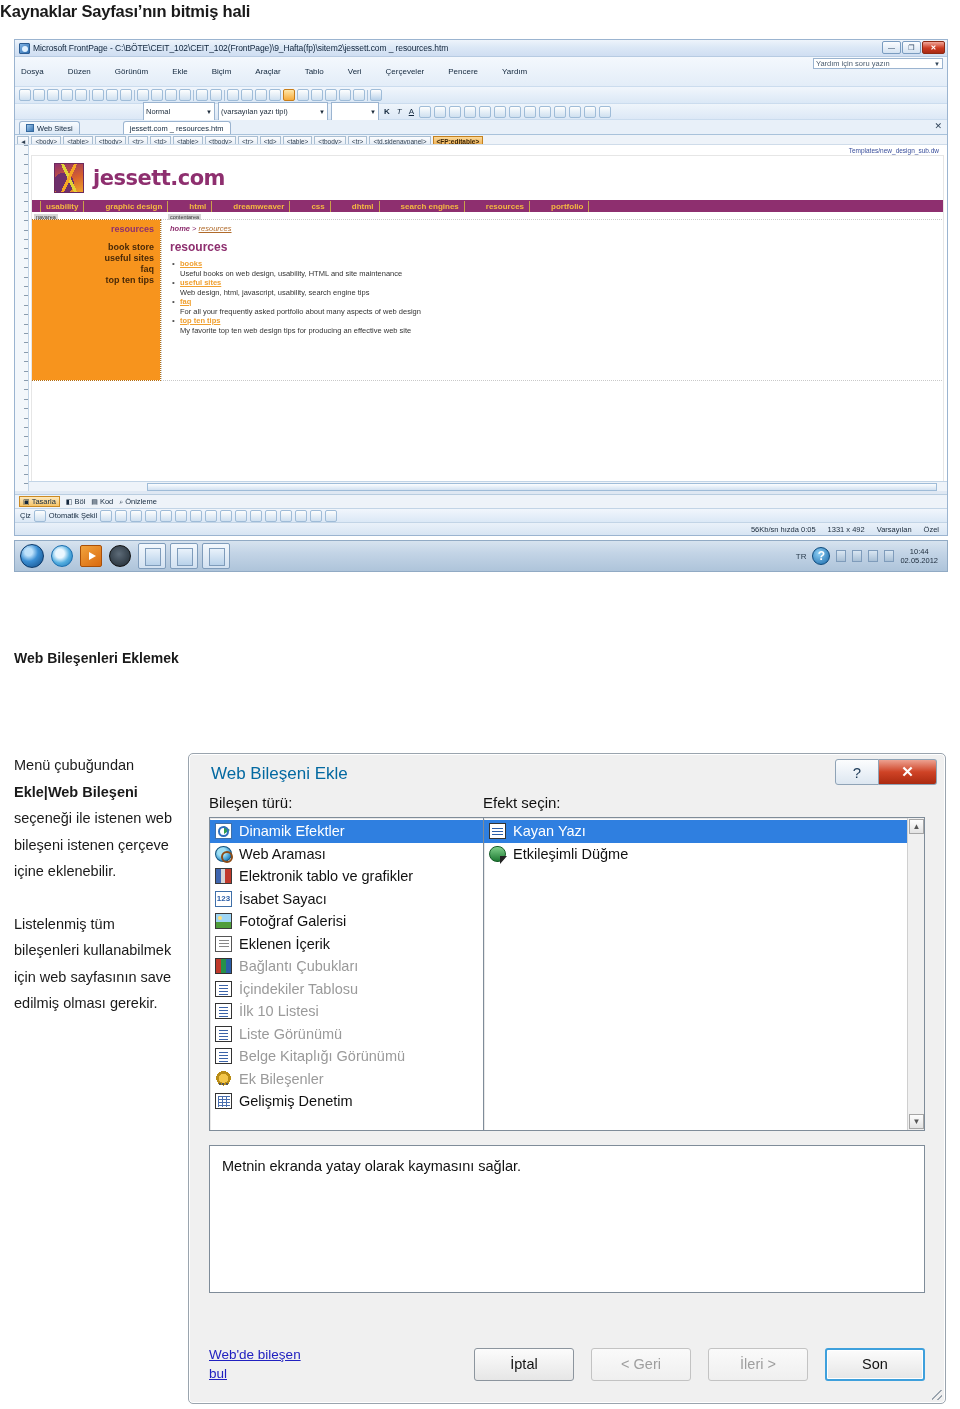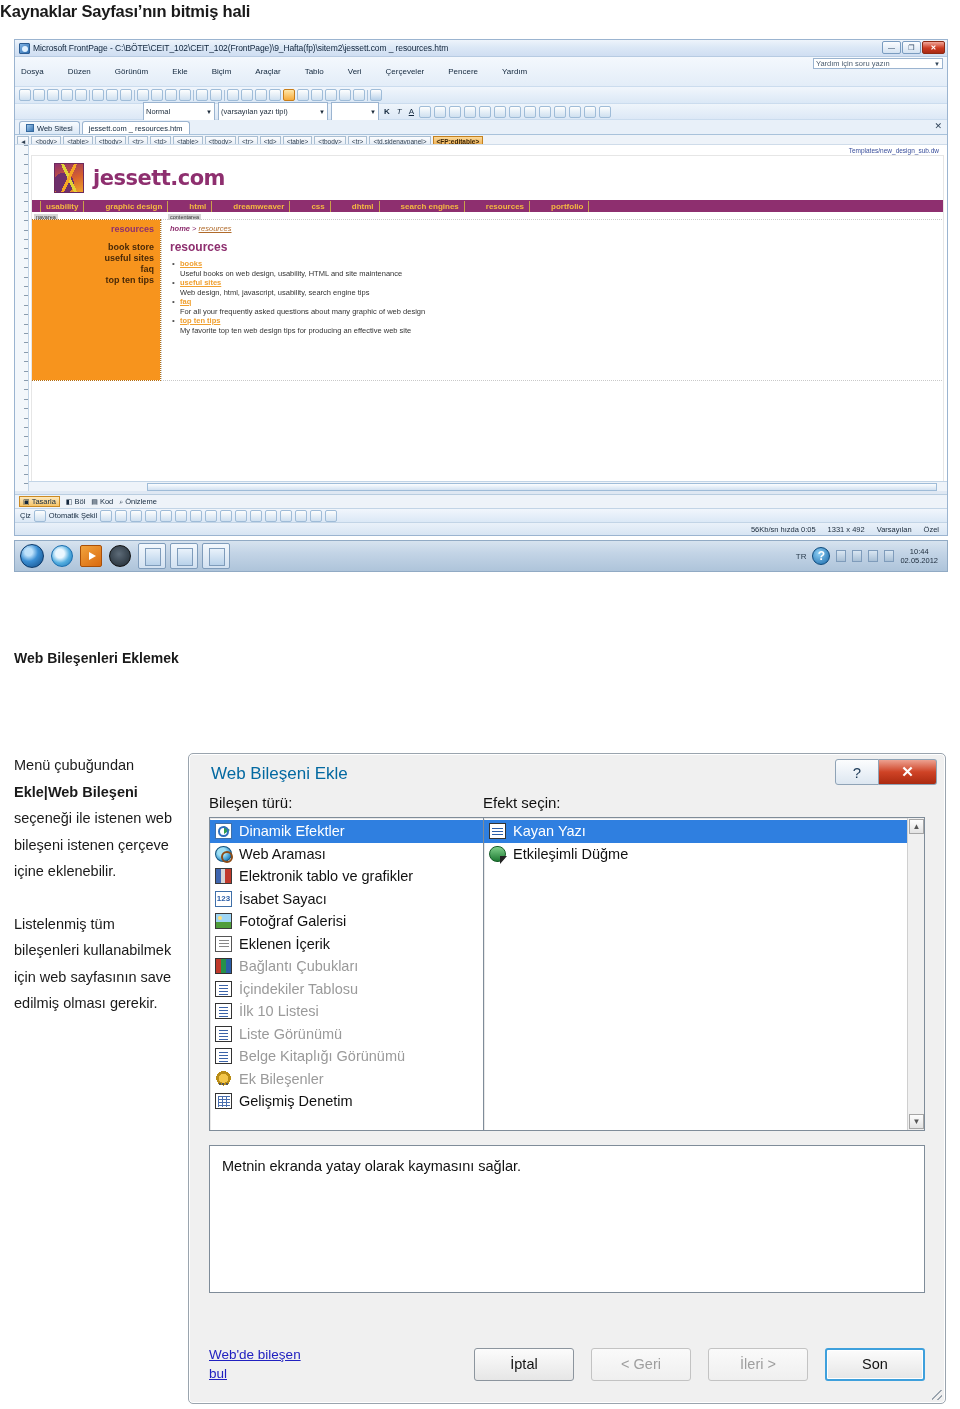--- a/index.html
+++ b/index.html
@@ -99,21 +99,21 @@
   .combo{
     height:20px;background:#fff;border:1px solid #9bb4d0;
     display:flex;align-items:center;justify-content:space-between;
     padding:0 2px;font-size:7.5px;color:#1b2a3a;line-height:10px;
   }
   .combo i{font-style:normal;font-size:6px;}
   .fbtn{font-size:8px;padding:0 2px;color:#11263c;}
 
   .fp-tabrow{
     height:15px;background:#e8f0f9;display:flex;align-items:flex-end;
-    padding-left:4px;border-bottom:1px solid #a8c2db;position:relative;
+    padding-left:4px;border-bottom:1px solid #a8c2db;position:relative;gap:41px;
   }
   .fp-tab{
     height:13px;padding:0 6px;font-size:7.5px;line-height:13px;
     border:1px solid #9bb4d0;border-bottom:none;
     border-radius:3px 3px 0 0;background:linear-gradient(to bottom,#f8fbfe,#dbe8f6);
     margin-right:2px;display:flex;align-items:center;gap:3px;color:#11263c;
   }
   .fp-tab.active{background:#fff;}
   .tab-ico{width:8px;height:8px;background:linear-gradient(135deg,#9ec5e8,#3d79b5);border:1px solid #35699e;}
   .tabrow-close{position:absolute;right:5px;top:2px;font-size:9px;color:#33475c;line-height:9px;}
@@ -602,21 +602,21 @@
             <li>
               <span class="lk">books</span>
               <span class="ds">Useful books on web design, usability, HTML and site maintenance</span>
             </li>
             <li>
               <span class="lk">useful sites</span>
               <span class="ds">Web design, html, javascript, usability, search engine tips</span>
             </li>
             <li>
               <span class="lk">faq</span>
-              <span class="ds">For all your frequently asked questions about many graphic of web design</span>
+              <span class="ds">For all your frequently asked portfolio about many aspects of web design</span>
             </li>
             <li>
               <span class="lk">top ten tips</span>
               <span class="ds">My favorite top ten web design tips for producing an effective web site</span>
             </li>
           </ul>
         </div>
       </div>
 
     </div>

